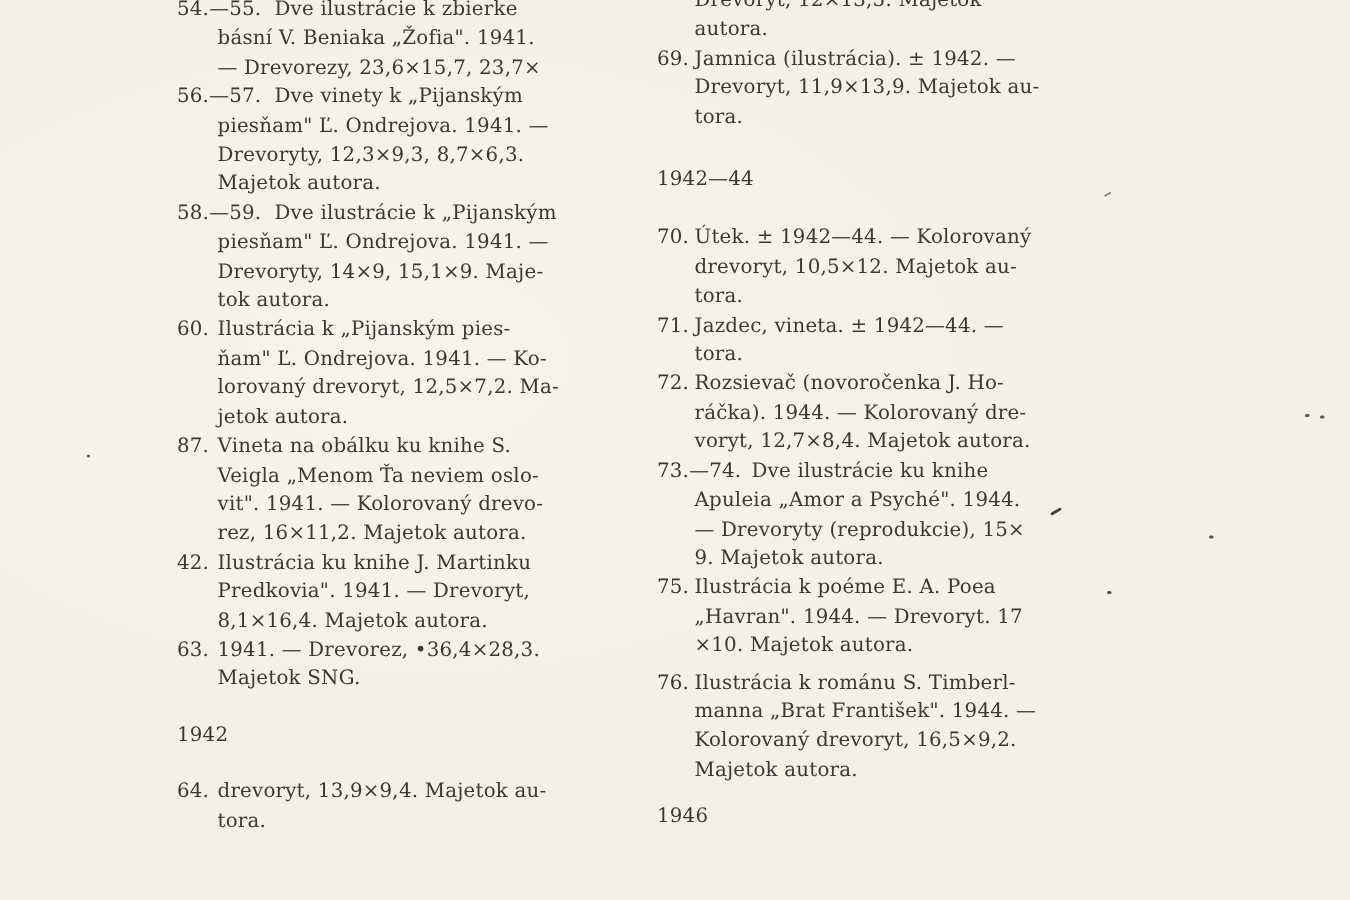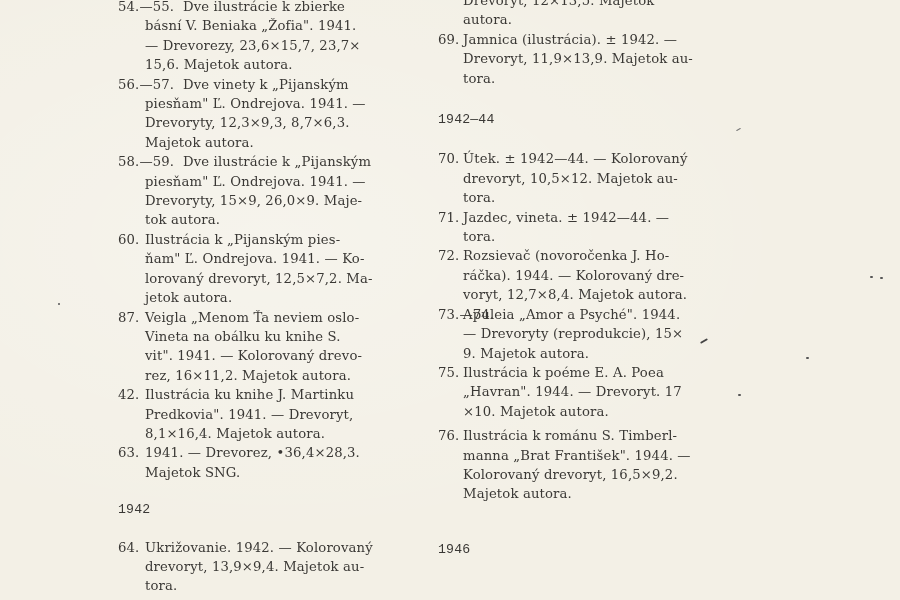--- a/index.html
+++ b/index.html
@@ -35,84 +35,81 @@
   .entry .num {
     position: absolute; left: 0; top: 0;
     white-space: nowrap;
   }
   .entry.range { padding-left: 27px; }
   .entry.range .num { left: 0; }
   .line { display: block; white-space: nowrap; }
   .year {
     margin-top: 18px;
     margin-bottom: 18px;
-    font-family: Liberation Mono, monospace;
   }
   .speck {
     position: absolute; width: 3px; height: 2px; background: #555; border-radius: 1px;
   }
 </style>
 </head>
 <body>
 
 <div class="page">
 
   <div class="col left">
     <div class="entry range">
       <span class="num">54.—55.</span>
       <span class="line" style="padding-left:38px">Dve  ilustrácie  k  zbierke</span>
       <span class="line">básní V. Beniaka „Žofia". 1941.</span>
       <span class="line">— Drevorezy, 23,6×15,7, 23,7×</span>
-      <span class="line">15,6. Majetok autora.</span>
     </div>
     <div class="entry range">
       <span class="num">56.—57.</span>
       <span class="line" style="padding-left:38px">Dve  vinety  k  „Pijanským</span>
       <span class="line">piesňam" Ľ. Ondrejova. 1941. —</span>
       <span class="line">Drevoryty,   12,3×9,3,   8,7×6,3.</span>
       <span class="line">Majetok autora.</span>
     </div>
     <div class="entry range">
       <span class="num">58.—59.</span>
       <span class="line" style="padding-left:38px">Dve ilustrácie k „Pijanským</span>
       <span class="line">piesňam" Ľ. Ondrejova. 1941. —</span>
-      <span class="line">Drevoryty, 15×9, 26,0×9. Maje-</span>
+      <span class="line">Drevoryty, 14×9, 15,1×9. Maje-</span>
       <span class="line">tok autora.</span>
     </div>
     <div class="entry">
       <span class="num">60.</span>
       <span class="line">Ilustrácia  k  „Pijanským  pies-</span>
       <span class="line">ňam" Ľ. Ondrejova. 1941. — Ko-</span>
       <span class="line">lorovaný drevoryt, 12,5×7,2. Ma-</span>
       <span class="line">jetok autora.</span>
     </div>
     <div class="entry">
       <span class="num">87.</span>
+      <span class="line">Vineta na obálku ku knihe S.</span>
       <span class="line">Veigla „Menom Ťa neviem oslo-</span>
-      <span class="line">Vineta na obálku ku knihe S.</span>
       <span class="line">vit". 1941. — Kolorovaný drevo-</span>
       <span class="line">rez, 16×11,2. Majetok autora.</span>
     </div>
     <div class="entry">
       <span class="num">42.</span>
       <span class="line">Ilustrácia ku knihe J. Martinku</span>
       <span class="line">Predkovia".  1941.  — Drevoryt,</span>
       <span class="line">8,1×16,4. Majetok autora.</span>
     </div>
     <div class="entry">
       <span class="num">63.</span>
       <span class="line">1941.  —  Drevorez, •36,4×28,3.</span>
       <span class="line">Majetok SNG.</span>
     </div>
 
     <div class="year">1942</div>
 
     <div class="entry">
       <span class="num">64.</span>
-      <span class="line">Ukrižovanie. 1942. — Kolorovaný</span>
       <span class="line">drevoryt, 13,9×9,4. Majetok au-</span>
       <span class="line">tora.</span>
     </div>
 
   </div>
 
   <div class="col right">
     <div class="entry">
       <span class="line">Drevoryt,  12×13,5.  Majetok</span>
       <span class="line">autora.</span>
@@ -138,39 +135,40 @@
       <span class="line">tora.</span>
     </div>
     <div class="entry">
       <span class="num">72.</span>
       <span class="line">Rozsievač (novoročenka J. Ho-</span>
       <span class="line">ráčka). 1944. — Kolorovaný dre-</span>
       <span class="line">voryt, 12,7×8,4. Majetok autora.</span>
     </div>
     <div class="entry range">
       <span class="num">73.—74.</span>
+      <span class="line" style="padding-left:38px">Dve ilustrácie ku knihe</span>
       <span class="line">Apuleia „Amor a Psyché". 1944.</span>
       <span class="line">— Drevoryty (reprodukcie), 15×</span>
       <span class="line">9. Majetok autora.</span>
     </div>
     <div class="entry">
       <span class="num">75.</span>
       <span class="line">Ilustrácia k poéme E. A. Poea</span>
       <span class="line">„Havran". 1944. — Drevoryt. 17</span>
       <span class="line">×10. Majetok autora.</span>
     </div>
     <div class="entry" style="margin-top:5px">
       <span class="num">76.</span>
       <span class="line">Ilustrácia k románu S. Timberl-</span>
       <span class="line">manna „Brat František". 1944. —</span>
       <span class="line">Kolorovaný drevoryt, 16,5×9,2.</span>
       <span class="line">Majetok autora.</span>
     </div>
 
-    <div class="year" style="margin-top:36px;margin-bottom:20px">1946</div>
+    <div class="year" style="margin-top:12px;margin-bottom:20px">1946</div>
 
   </div>
 
   <span class="speck" style="left:870px;top:276px"></span>
   <span class="speck" style="left:880px;top:277px"></span>
   <span class="speck" style="left:738px;top:394px"></span>
   <span class="speck" style="left:806px;top:357px"></span>
   <span class="speck" style="left:58px;top:303px;width:2px"></span>
   <span class="speck" style="left:736px;top:129px;width:5px;height:1px;transform:rotate(-30deg);background:#777"></span>
   <span class="speck" style="left:700px;top:340px;width:8px;height:2px;transform:rotate(-30deg);background:#444"></span>

